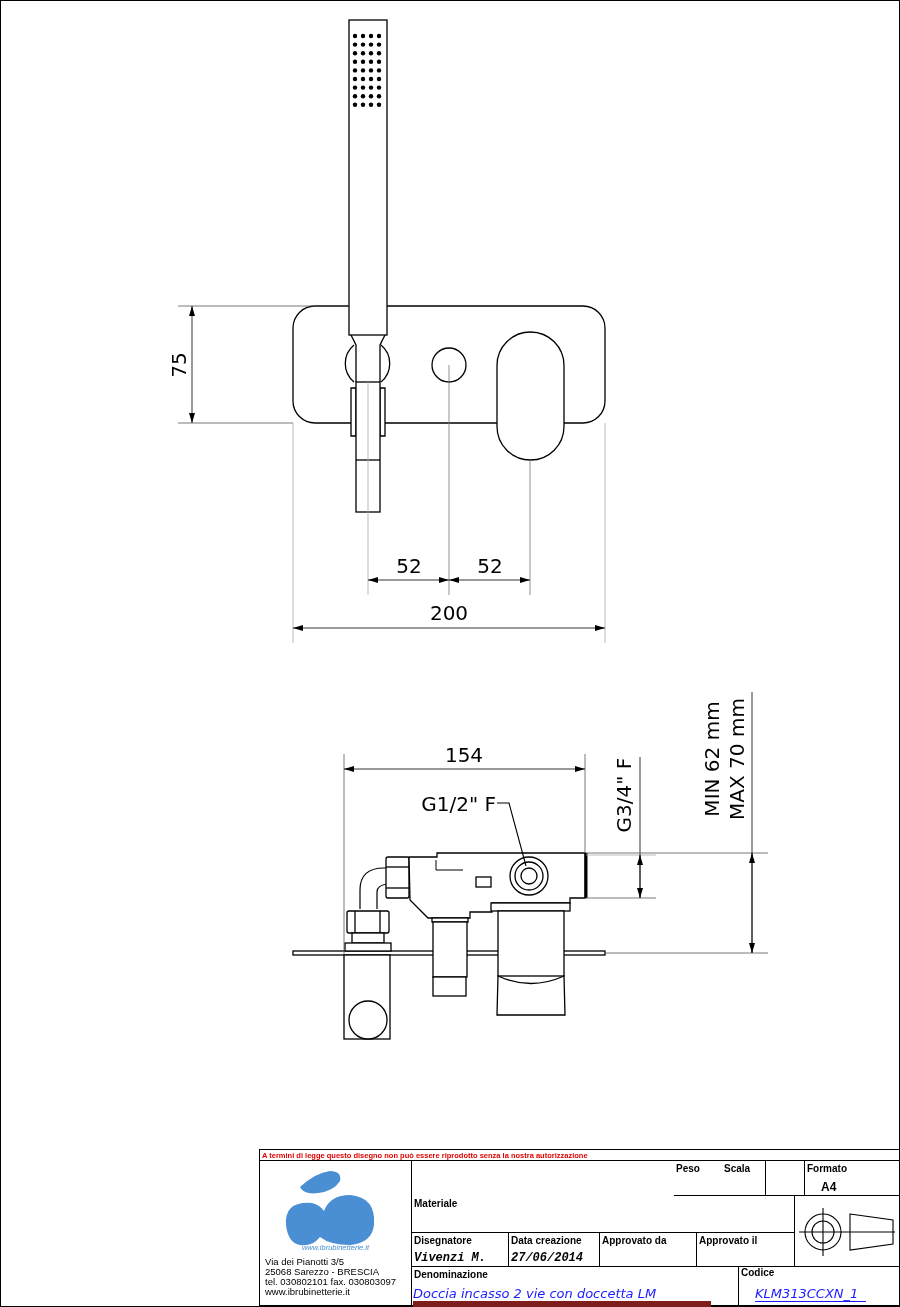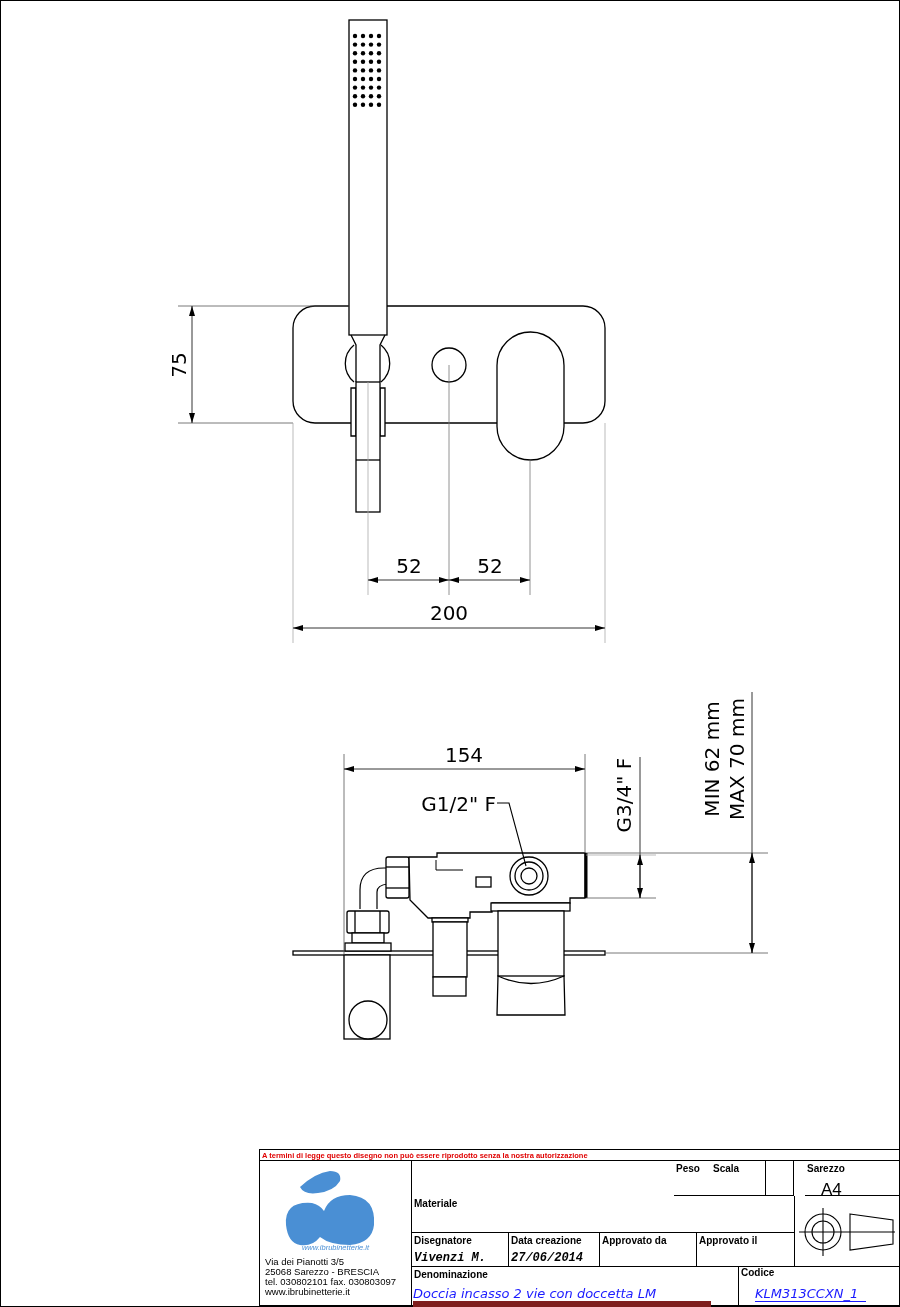--- a/index.html
+++ b/index.html
@@ -161,26 +161,26 @@
     <div class="weblink">www.ibrubinetterie.it</div>
     <div class="addr" style="top:96px;">Via dei Pianotti 3/5</div>
     <div class="addr" style="top:106px;">25068 Sarezzo - BRESCIA</div>
     <div class="addr" style="top:116px;">tel. 030802101 fax. 030803097</div>
     <div class="addr" style="top:126px;">www.ibrubinetterie.it</div>
   </div>
 
   <div class="cell" style="left:370px;top:11px;width:92px;height:35px;margin-left:44px;">
     <span class="lbl">Peso</span>
   </div>
-  <div class="cell" style="left:451px;top:11px;width:83px;height:35px;">
+  <div class="cell" style="left:462px;top:11px;width:83px;height:35px;">
     <span class="lbl">Scala</span>
   </div>
   <div class="cell" style="left:545px;top:11px;width:95px;height:35px;border-right:none;">
-    <span class="lbl">Sarezzo</span>
-    <span class="val" style="left:16px;top:19px;font-size:17px;">A4</span>
+    <span class="lbl">Formato</span>
+    <span class="val" style="left:16px;top:19px;font-size:12px;font-weight:bold;">A4</span>
   </div>
 
   <div class="cell" style="left:152px;top:46px;width:383px;height:37px;">
     <span class="lbl">Materiale</span>
   </div>
   <div class="cell" style="left:535px;top:46px;width:105px;height:71px;border-right:none;">
     <svg width="105" height="70" viewBox="0 0 105 70">
       <g stroke="#000" fill="none" stroke-width="1.1">
         <circle cx="28" cy="36" r="18"></circle>
           <circle cx="28" cy="36" r="11"></circle>

